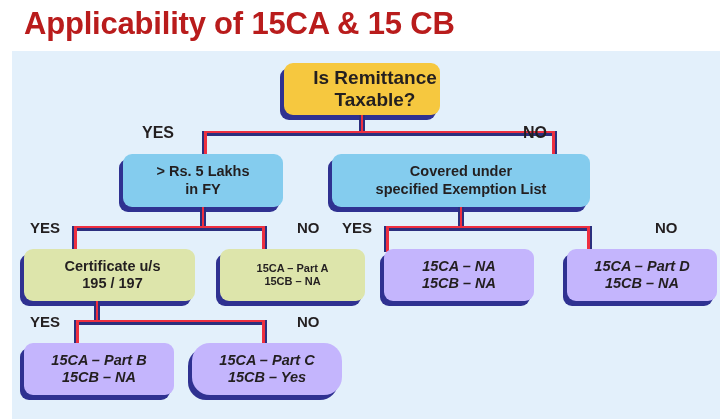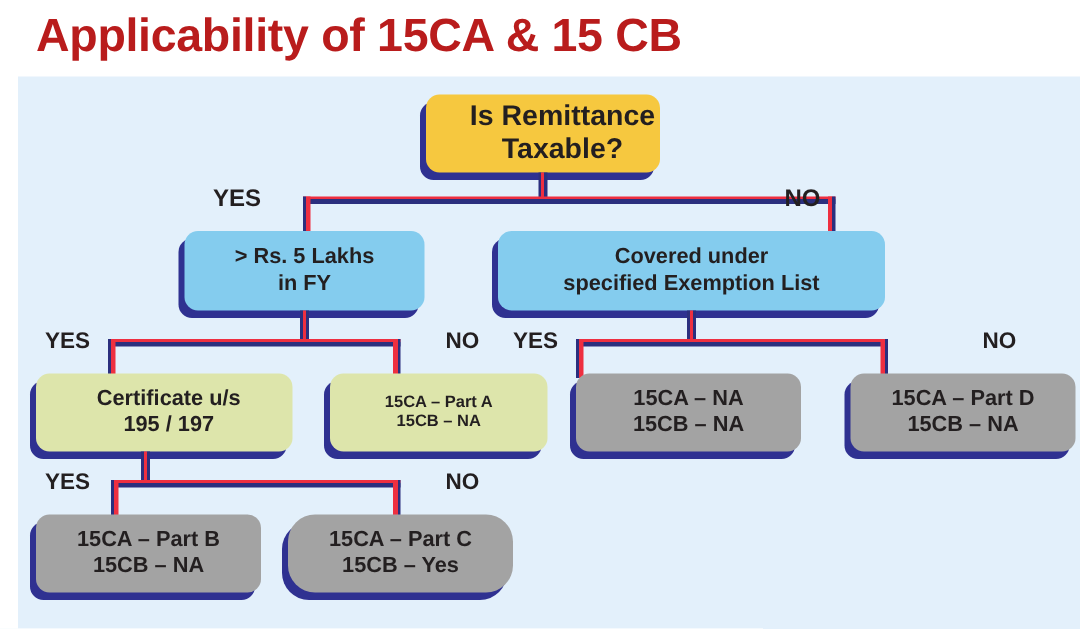--- a/index.html
+++ b/index.html
@@ -82,21 +82,21 @@
     color: #231f20;
     box-shadow: -4px 5px 0 0 #2f3191;
     padding: 2px 6px;
     line-height: 1.18;
   }
   .node .ln { display: block; white-space: nowrap; }
 
   .node.yellow { background: #f6c83f; }
   .node.blue   { background: #84ccee; }
   .node.green  { background: #dde5ab; }
-  .node.pink   { background: #a3a3a3; }
+  .node.pink   { background: #c4b5fd; font-style: italic; }
 
   
   .branch-label {
     position: absolute;
     font-weight: bold;
     color: #231f20;
     white-space: nowrap;
   }
 </style>
 </head>

